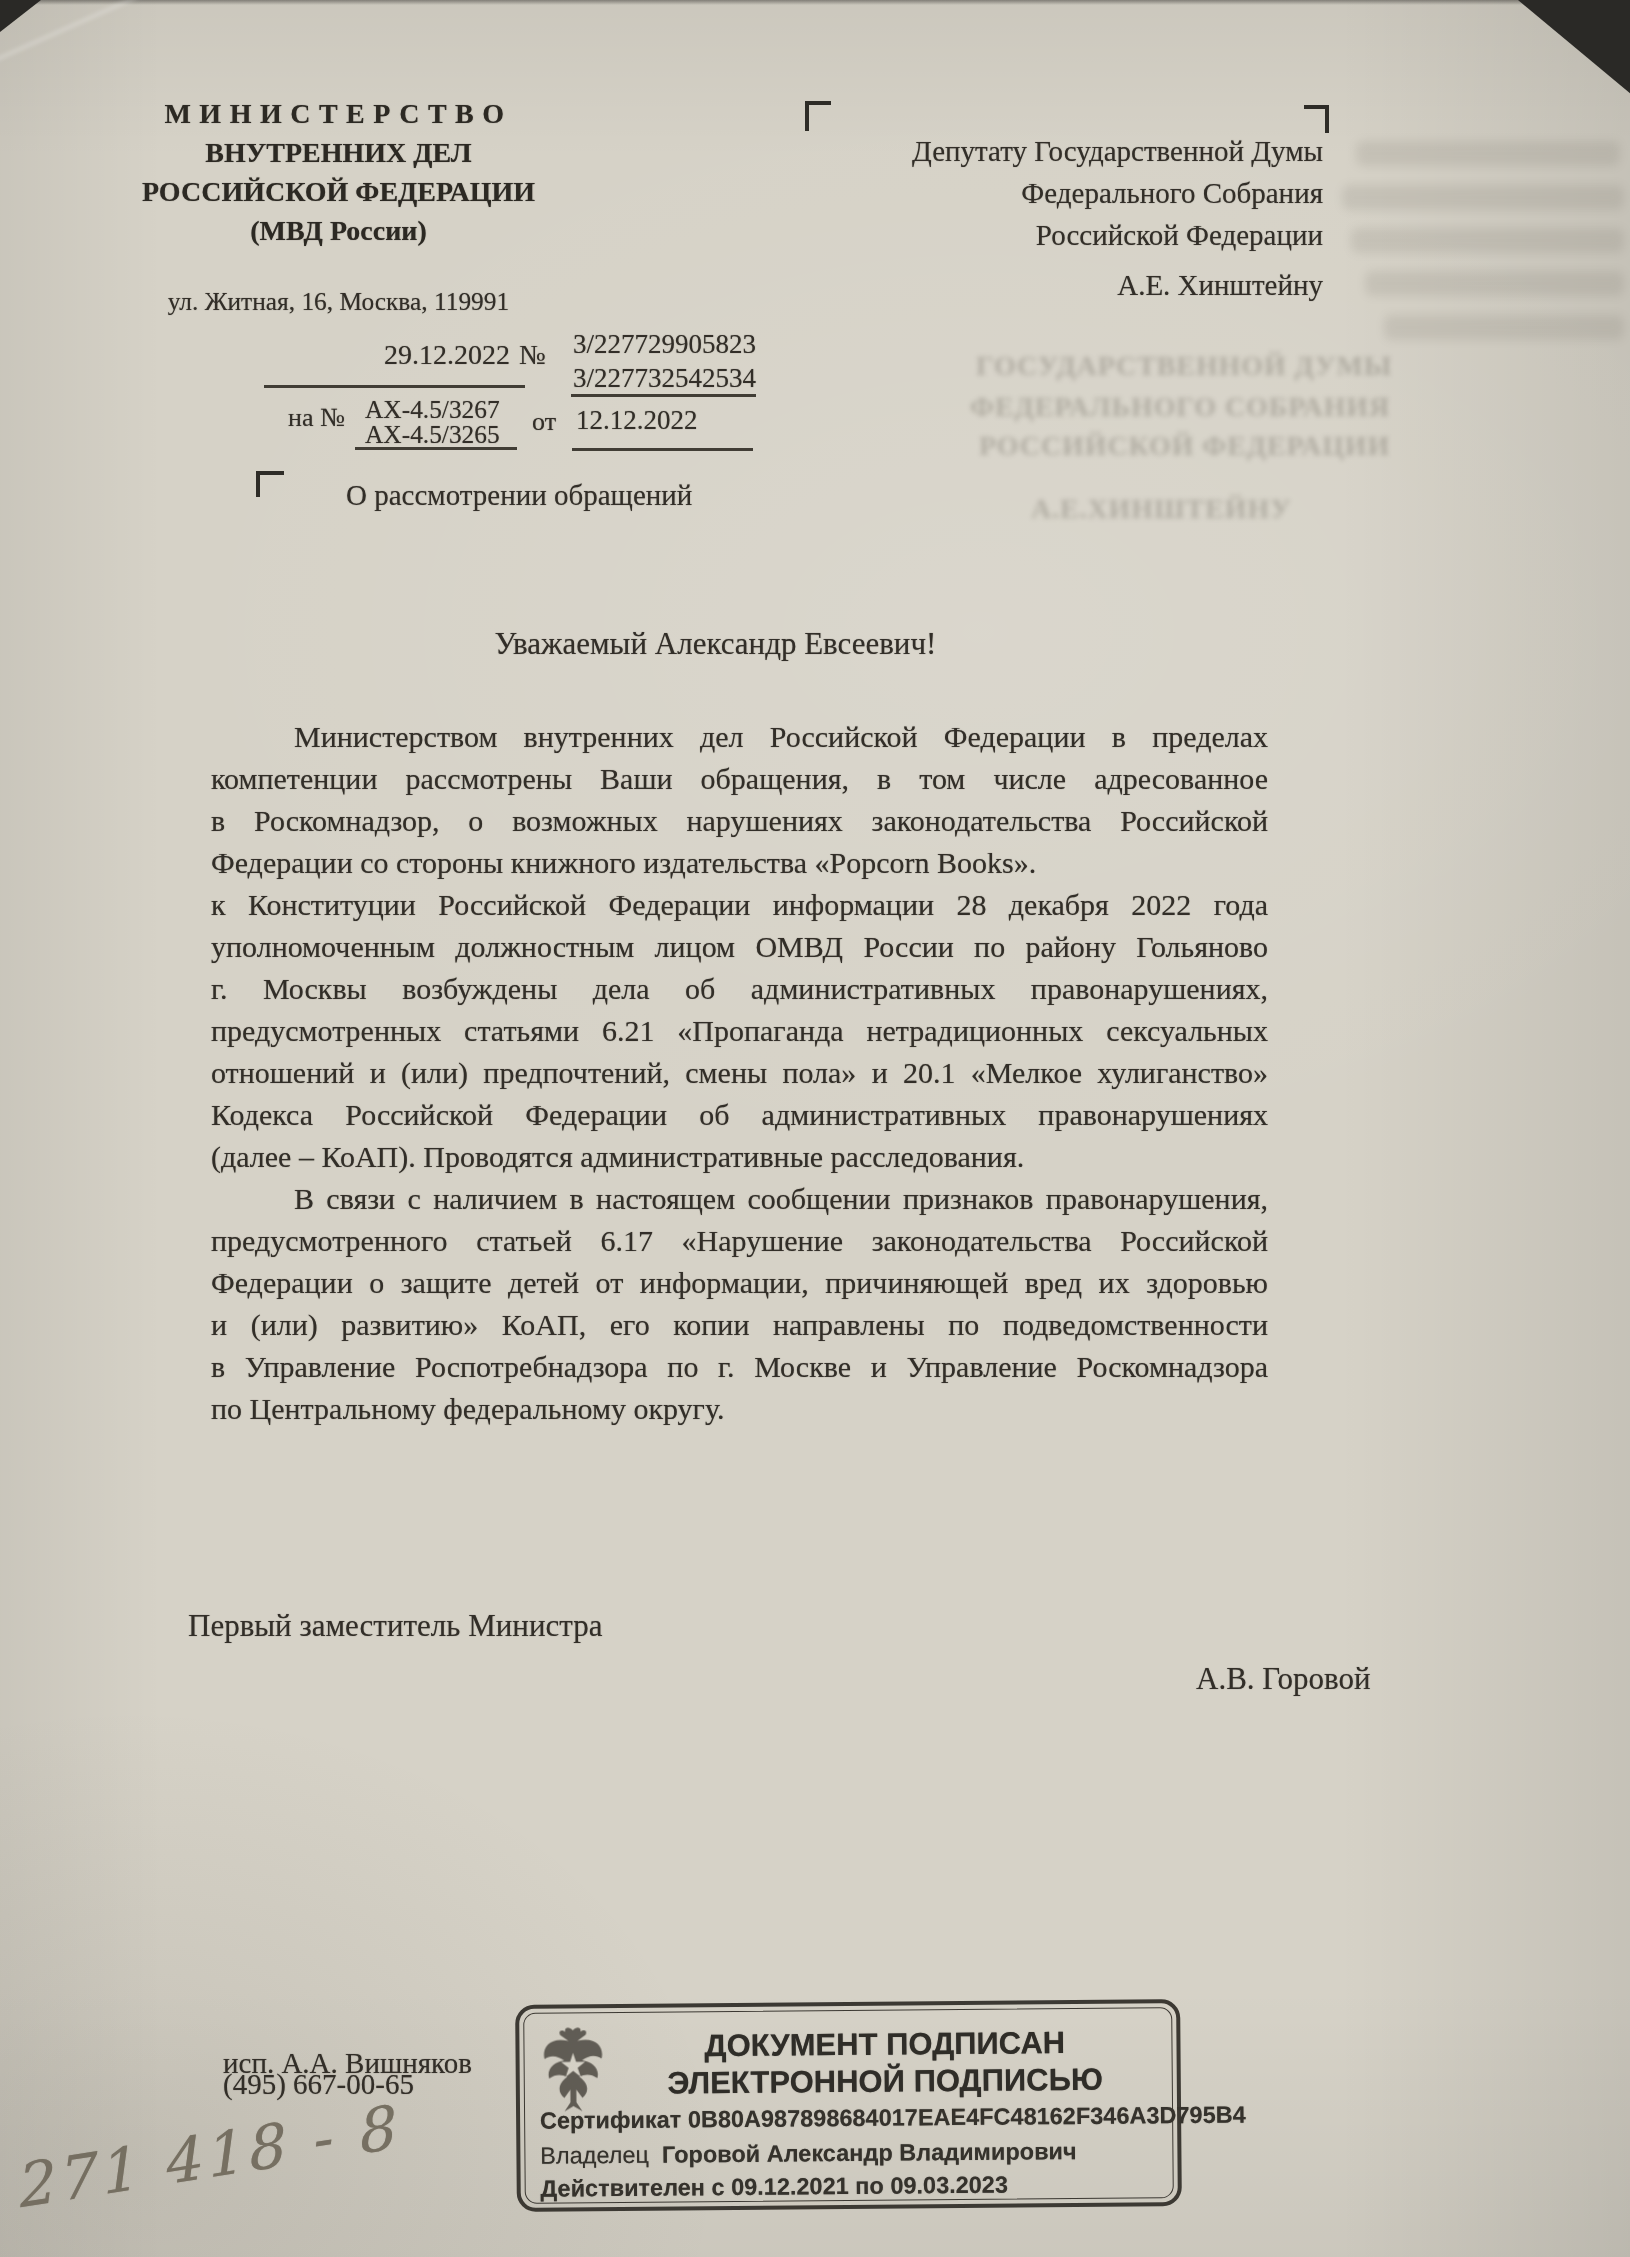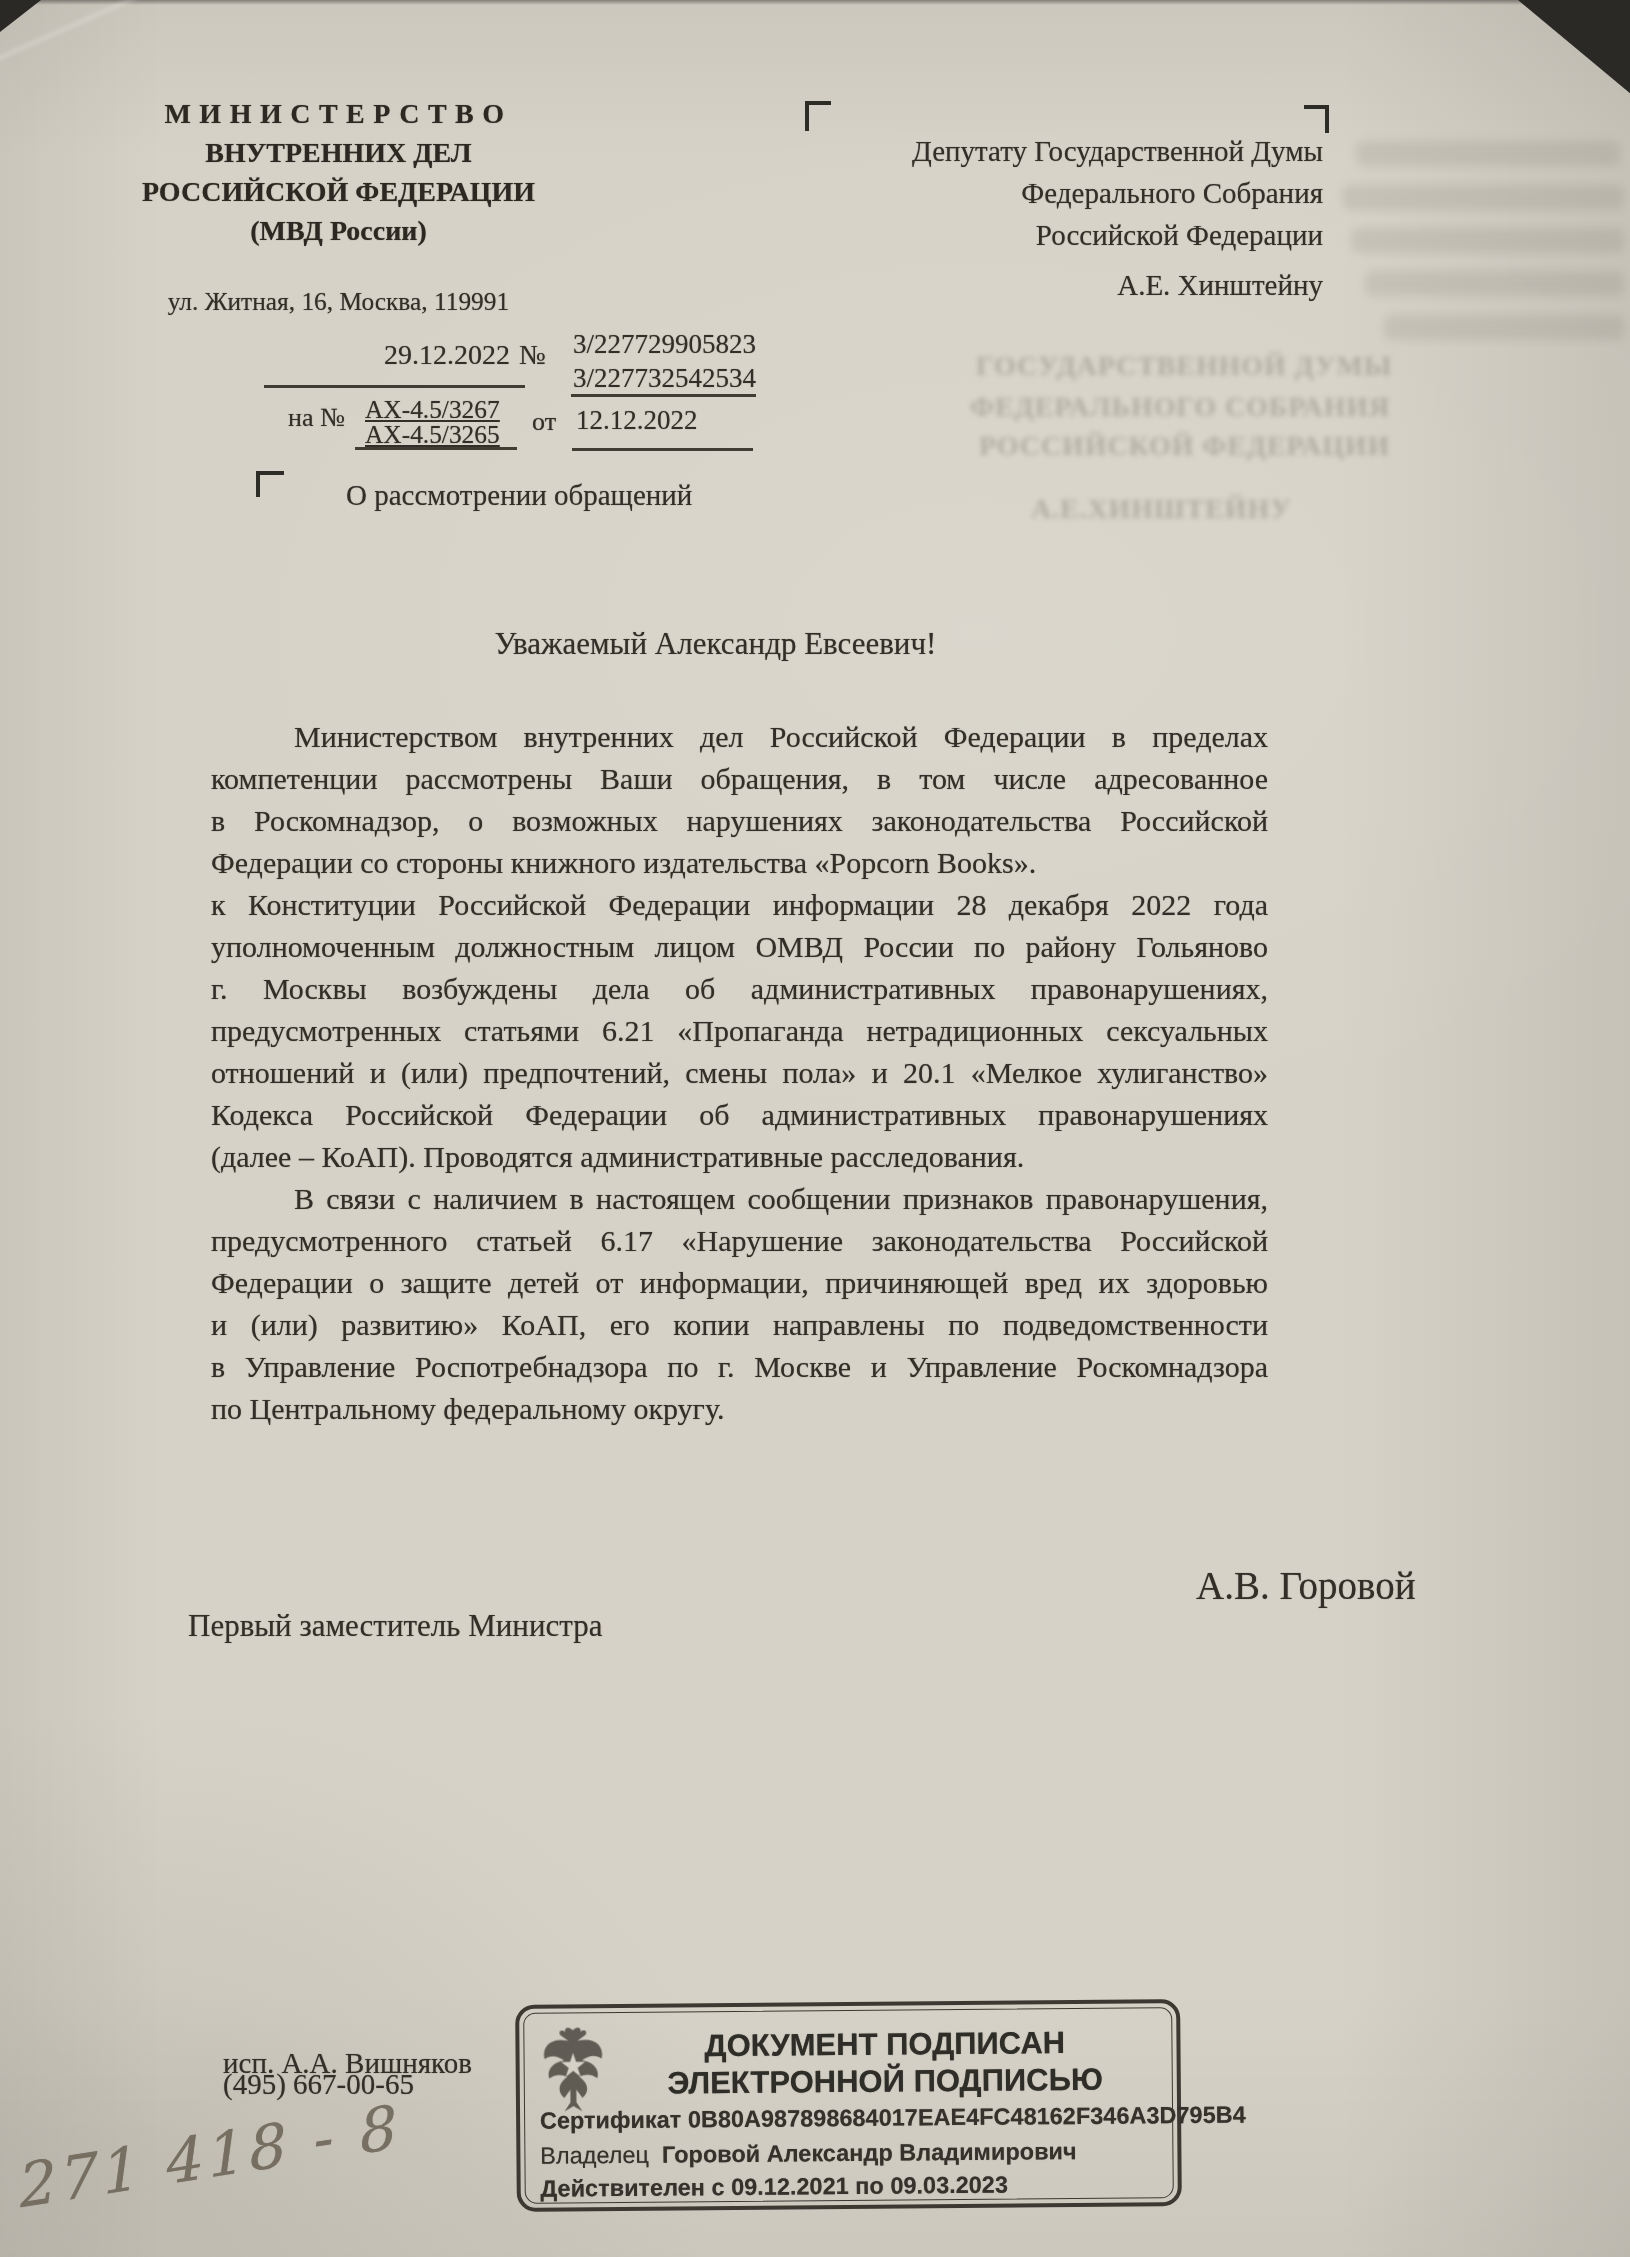--- a/index.html
+++ b/index.html
@@ -25,21 +25,21 @@
   .org{left:141px;top:94px;width:395px;text-align:center;font-weight:bold;font-size:28px;line-height:39px;color:#2c2923;}
   .org .l1{letter-spacing:8.5px;}
   .addr{left:141px;top:287px;width:395px;text-align:center;font-size:25.4px;}
 
   
   .refline{position:absolute;height:2.8px;background:#413d35;}
   .r-date{left:384px;top:339px;font-size:28px;}
   .r-no{left:519px;top:339px;font-size:28px;}
   .r-outnums{left:573px;top:327px;font-size:27px;line-height:34px;font-family:Liberation Serif, serif;}
   .r-na{left:288px;top:403px;font-size:26px;}
-  .r-replynums{left:365px;top:397px;font-size:25.4px;line-height:25.4px;text-decoration:underline;}
+  .r-replynums{left:365px;top:397px;font-size:25.4px;line-height:25.4px;}
   .r-ot{left:532px;top:407px;font-size:26px;}
   .r-rdate{left:576px;top:405px;font-size:27px;}
   .subject{left:346px;top:479px;font-size:29px;}
 
   
   .mark{position:absolute;border:0 solid #2e2c27;}
   .m-tl{border-top-width:4.7px;border-left-width:4.7px;}
   .m-tr{border-top-width:4.7px;border-right-width:4.7px;}
 
   
@@ -52,21 +52,21 @@
 
   .salutation{left:226px;top:626px;width:979px;text-align:center;font-size:31px;}
 
   
   .body{position:absolute;left:211px;top:716px;width:1057px;font-size:30px;}
   .bl{height:42px;line-height:42px;white-space:nowrap;text-shadow:0 0 1.1px rgba(50,46,38,.55);}
   .bl.j{text-align:justify;text-align-last:justify;white-space:normal;}
   .bl.ind{text-indent:83px;}
 
   .sig-title{left:188px;top:1608px;font-size:31px;}
-  .sig-name{left:1196px;top:1563px;font-size:39px;}
+  .sig-name{left:1196px;top:1661px;font-size:31px;}
 
   .exec1{left:223px;top:2027px;font-size:29px;margin-top:20px;}
   .exec2{left:223px;top:2068px;font-size:29px;}
 
   
   .stamp{position:absolute;left:516px;top:2002px;width:665px;height:207px;transform:rotate(-.5deg);
          border:4.7px solid #3c3933;border-radius:19px;padding:3.8px;}
   .stamp-inner{width:100%;height:100%;border:1.9px solid #3c3933;border-radius:12.2px;position:relative;}
   .stamp .emblem{position:absolute;left:11.3px;top:11.3px;opacity:.85;filter:blur(0.4px);}
   .st-title{position:absolute;left:85px;right:11.3px;top:15px;text-align:center;

